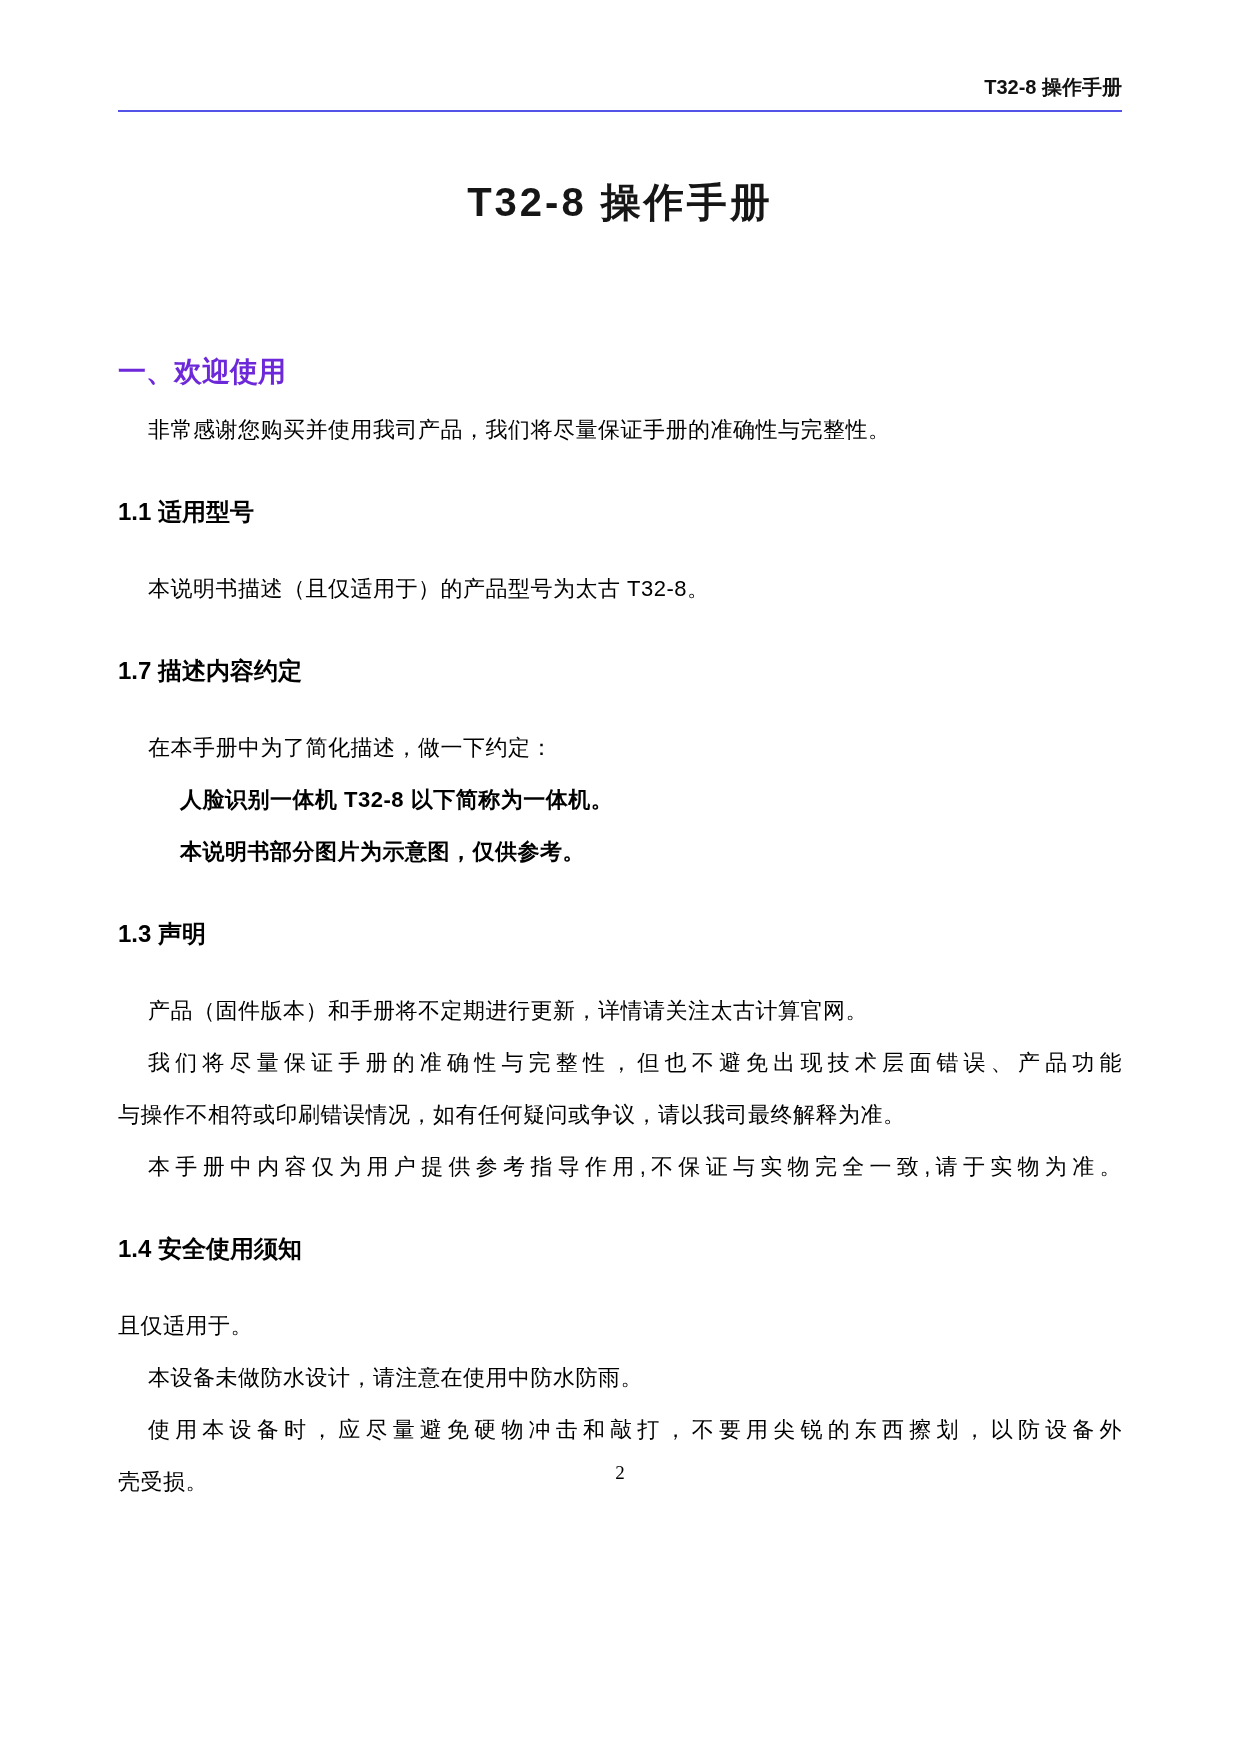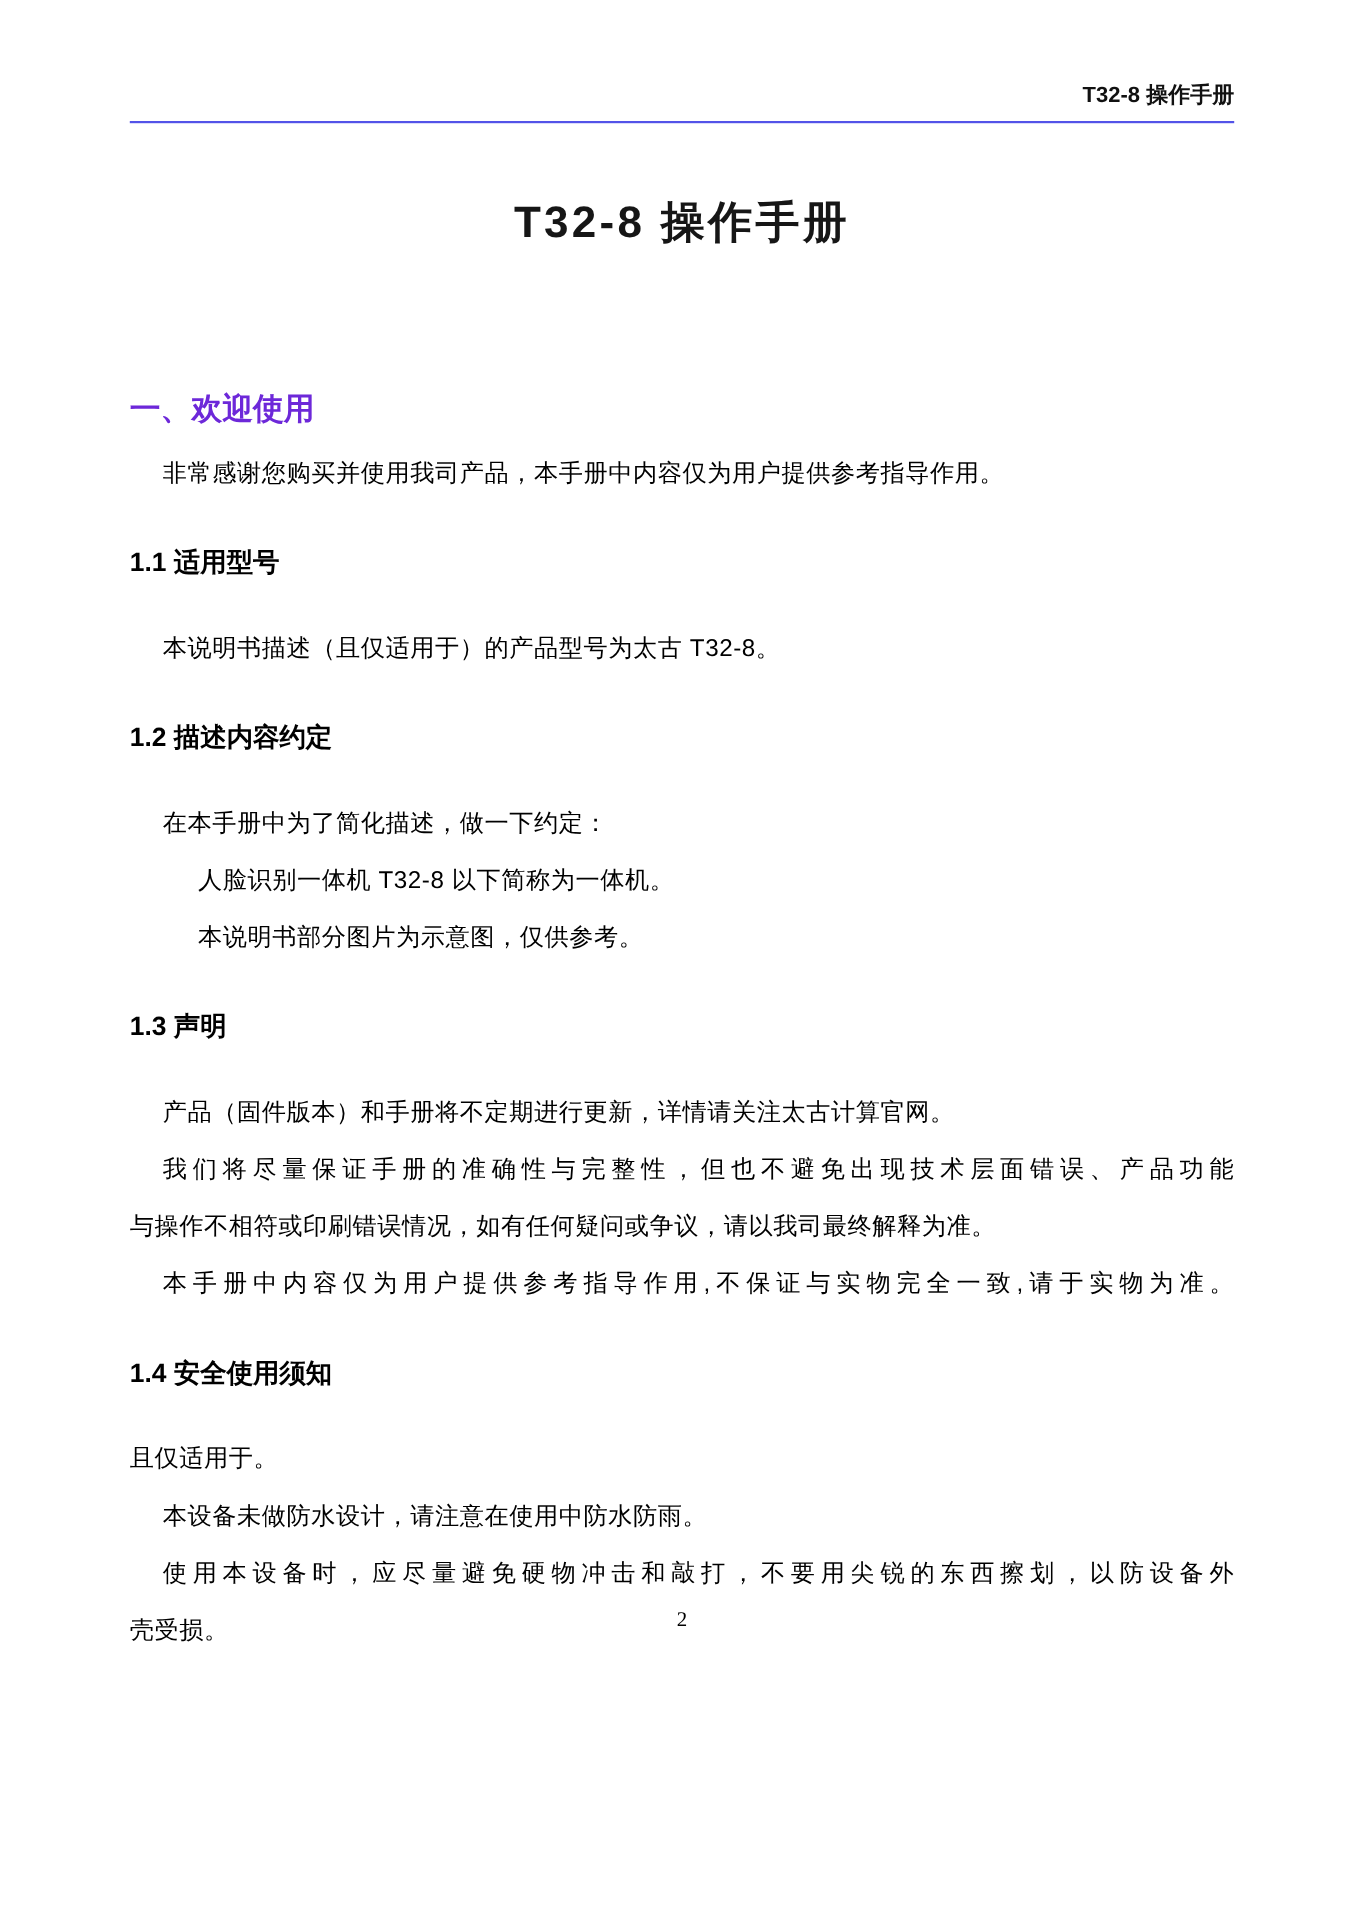--- a/index.html
+++ b/index.html
@@ -52,21 +52,21 @@
     color: #000000;
   }
   p.body-p {
     font-size: 22px;
     line-height: 52px;
     margin: 0;
     text-indent: 30px;
     letter-spacing: 0.5px;
     color: #000000;
   }
-  p.body-p.sub { text-indent: 62px; }
+  p.body-p.sub { text-indent: 62px; font-weight: bold; }
   .line-fill {
     display: block;
     text-align: justify;
     text-align-last: justify;
   }
   .line-rest {
     display: block;
     text-indent: 0;
   }
   .page-footer {
@@ -86,26 +86,26 @@
 <div class="doc-page">
 
   <div class="page-header">
     <span>T32-8 操作手册</span>
   </div>
   <div class="header-rule" style="border-bottom-color: rgb(83, 83, 232);"></div>
 
   <h1 class="doc-title">T32-8 操作手册</h1>
 
   <h2 class="sec-h2">一、欢迎使用</h2>
-  <p class="body-p">非常感谢您购买并使用我司产品，本手册中内容仅为用户提供参考指导作用。</p>
+  <p class="body-p">非常感谢您购买并使用我司产品，我们将尽量保证手册的准确性与完整性。</p>
 
   <h3 class="sec-h3">1.1 适用型号</h3>
   <p class="body-p">本说明书描述（且仅适用于）的产品型号为太古 T32-8。</p>
 
-  <h3 class="sec-h3">1.2 描述内容约定</h3>
+  <h3 class="sec-h3">1.7 描述内容约定</h3>
   <p class="body-p">在本手册中为了简化描述，做一下约定：</p>
   <p class="body-p sub">人脸识别一体机 T32-8 以下简称为一体机。</p>
   <p class="body-p sub">本说明书部分图片为示意图，仅供参考。</p>
 
   <h3 class="sec-h3">1.3 声明</h3>
   <p class="body-p">产品（固件版本）和手册将不定期进行更新，详情请关注太古计算官网。</p>
   <p class="body-p">
     <span class="line-fill">我们将尽量保证手册的准确性与完整性，但也不避免出现技术层面错误、产品功能</span>
     <span class="line-rest">与操作不相符或印刷错误情况，如有任何疑问或争议，请以我司最终解释为准。</span>
   </p>

